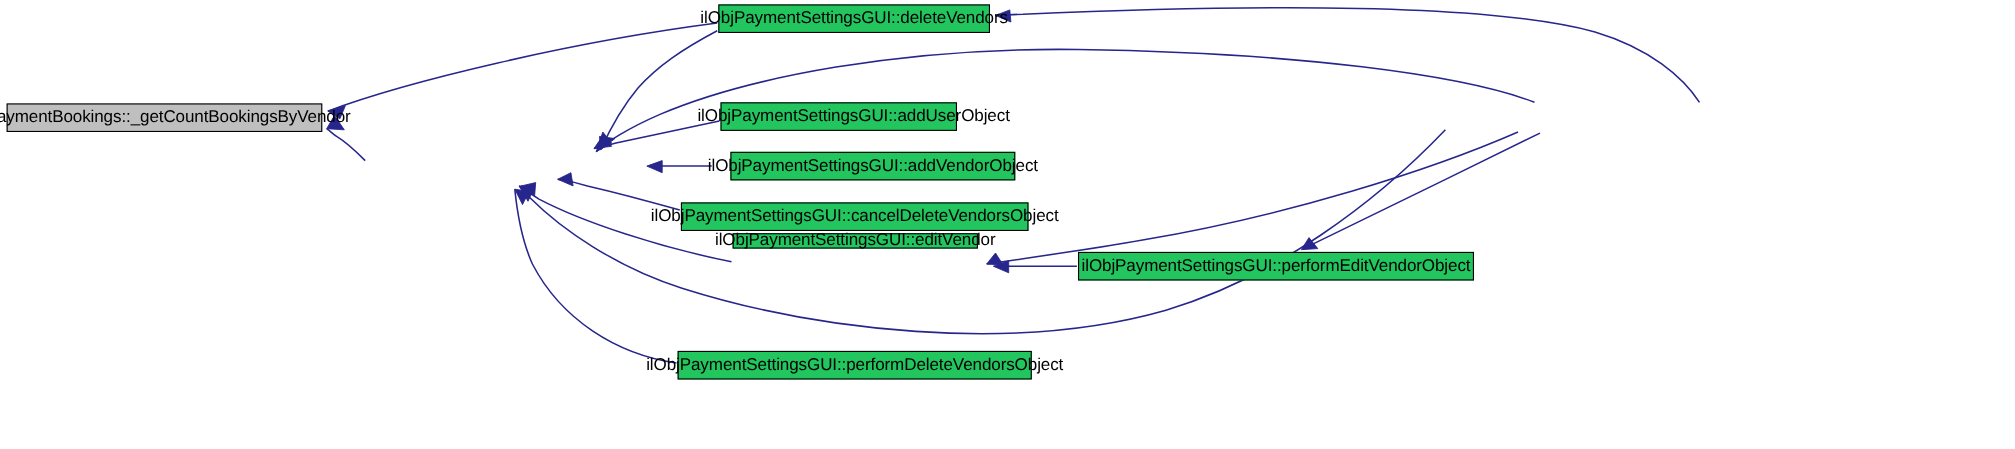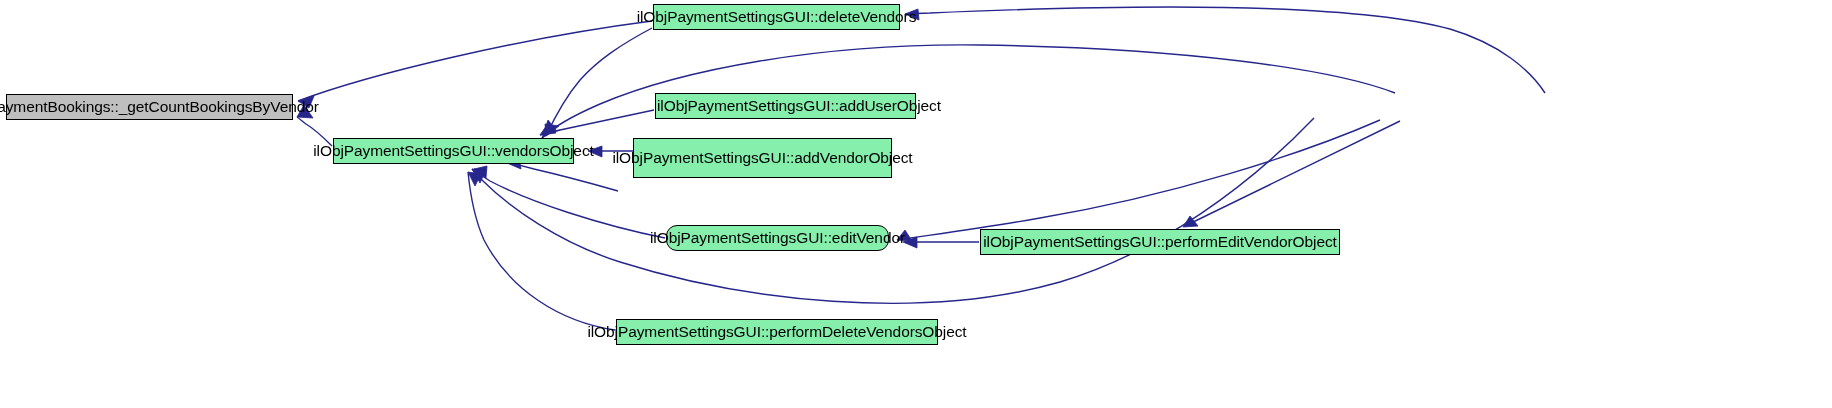--- a/index.html
+++ b/index.html
@@ -32,21 +32,21 @@
   }
   .edge-arrow {
     fill: #26268c;
     stroke: #26268c;
     stroke-width: 0.8;
   }
   .node-box {
     position: absolute;
     box-sizing: border-box;
     border: 1.4px solid #000000;
-    background: #86efac;
+    background: #22c55e;
     display: flex;
     align-items: center;
     justify-content: center;
     white-space: nowrap;
     font-size: 15.5px;
     color: #000000;
     letter-spacing: -0.1px;
     padding: 0 9px;
   }
   .node-box.highlight {
@@ -111,34 +111,34 @@
   </svg>
 
   <div class="node-box highlight" style="left:6px; top:94px; width:287px; height:26px;">
     <span class="node-label">ilPaymentBookings::_getCountBookingsByVendor</span>
   </div>
 
   <div class="node-box" style="left:653px; top:4px; width:247px; height:26px;">
     <span class="node-label">ilObjPaymentSettingsGUI::deleteVendors</span>
   </div>
 
-  <div class="node-box" style="left:333px; top:138px; width:241px; height:26px;">
-    <span class="node-label">ilObjPaymentSettingsGUI::vendorsObject</span>
-  </div>
 
-  <div class="node-box" style="left:655px; top:93px; width:261px; height:26px;padding-left:36px;">
+  <div class="node-box" style="left:655px; top:93px; width:215px; height:26px;padding-left:36px;">
     <span class="node-label">ilObjPaymentSettingsGUI::addUserObject</span>
   </div>
 
-  <div class="node-box" style="left:633px; top:138px; width:259px; height:40px;">
+  <div class="node-box" style="left:664px; top:138px; width:259px; height:26px;">
     <span class="node-label">ilObjPaymentSettingsGUI::addVendorObject</span>
   </div>
 
+  <div class="node-box" style="left:619px; top:184px; width:316px; height:26px;">
+    <span class="node-label">ilObjPaymentSettingsGUI::cancelDeleteVendorsObject</span>
+  </div>
 
-  <div class="node-box" style="left:666px; top:225px; width:223px; height:26px;border-radius:11px;">
+  <div class="node-box" style="left:666px; top:212px; width:223px; height:14px;">
     <span class="node-label">ilObjPaymentSettingsGUI::editVendor</span>
   </div>
 
   <div class="node-box" style="left:980px; top:229px; width:360px; height:26px;">
     <span class="node-label">ilObjPaymentSettingsGUI::performEditVendorObject</span>
   </div>
 
   <div class="node-box" style="left:616px; top:319px; width:322px; height:26px;">
     <span class="node-label">ilObjPaymentSettingsGUI::performDeleteVendorsObject</span>
   </div>

